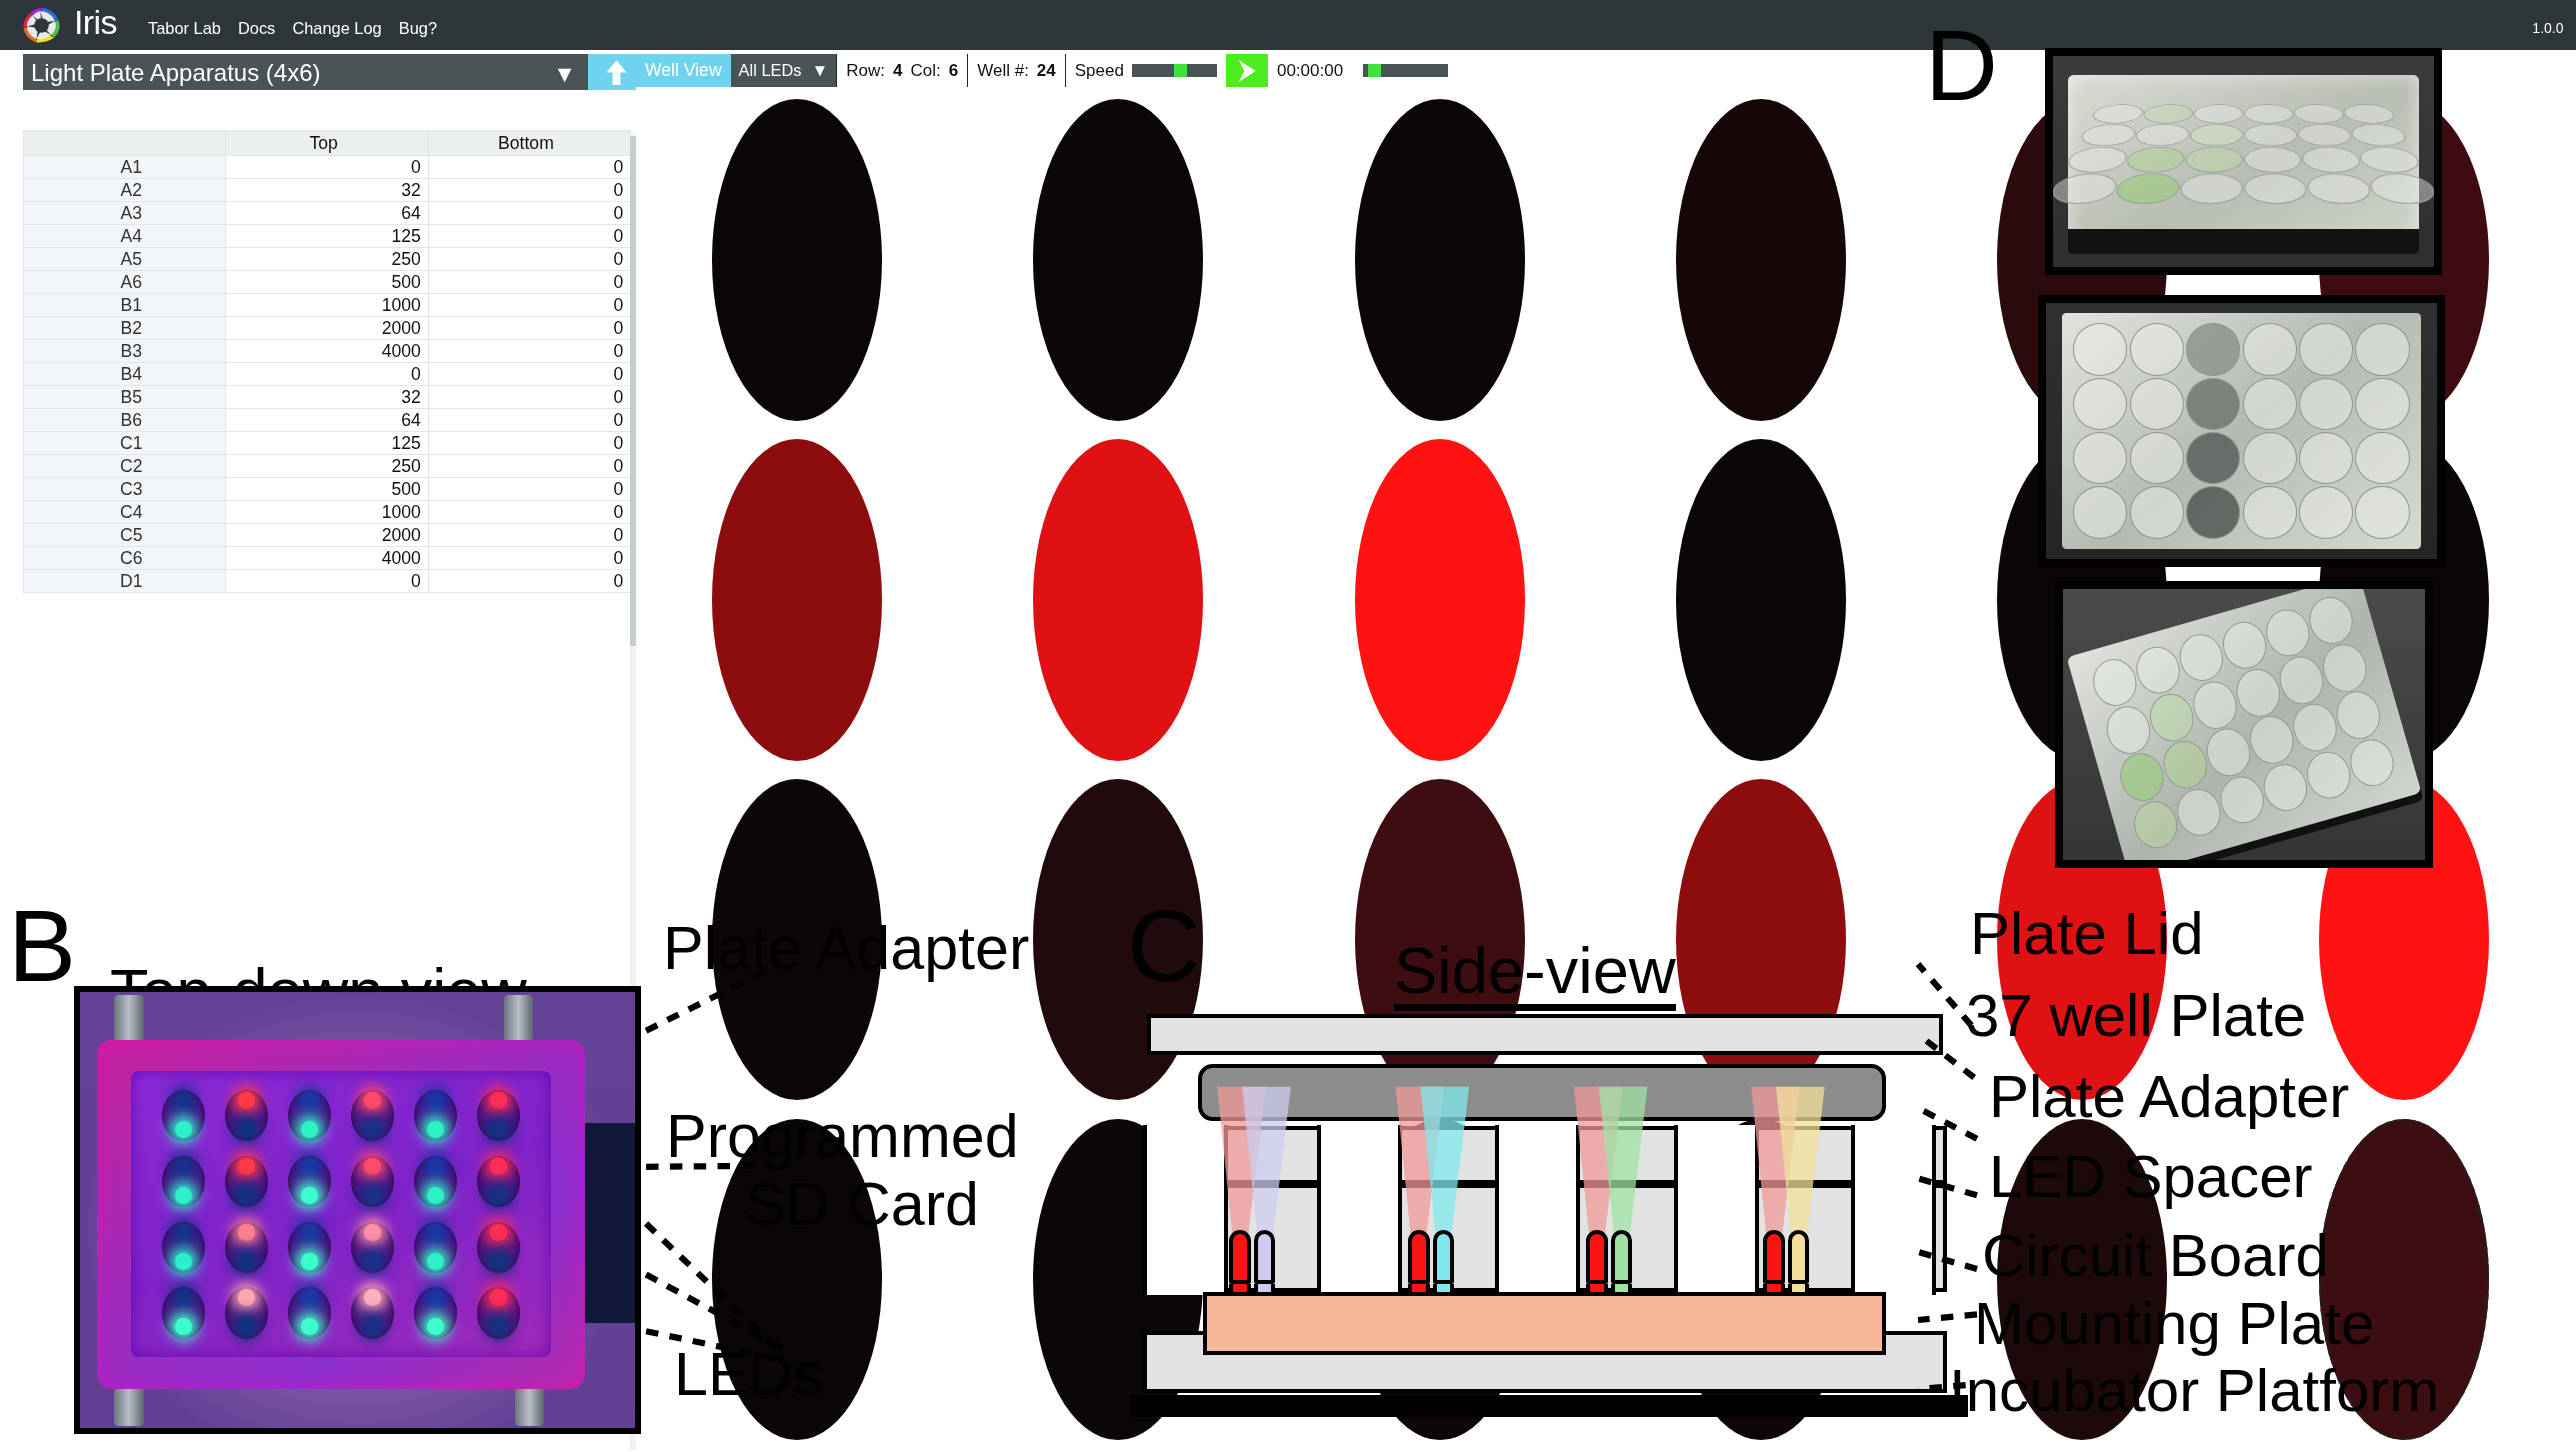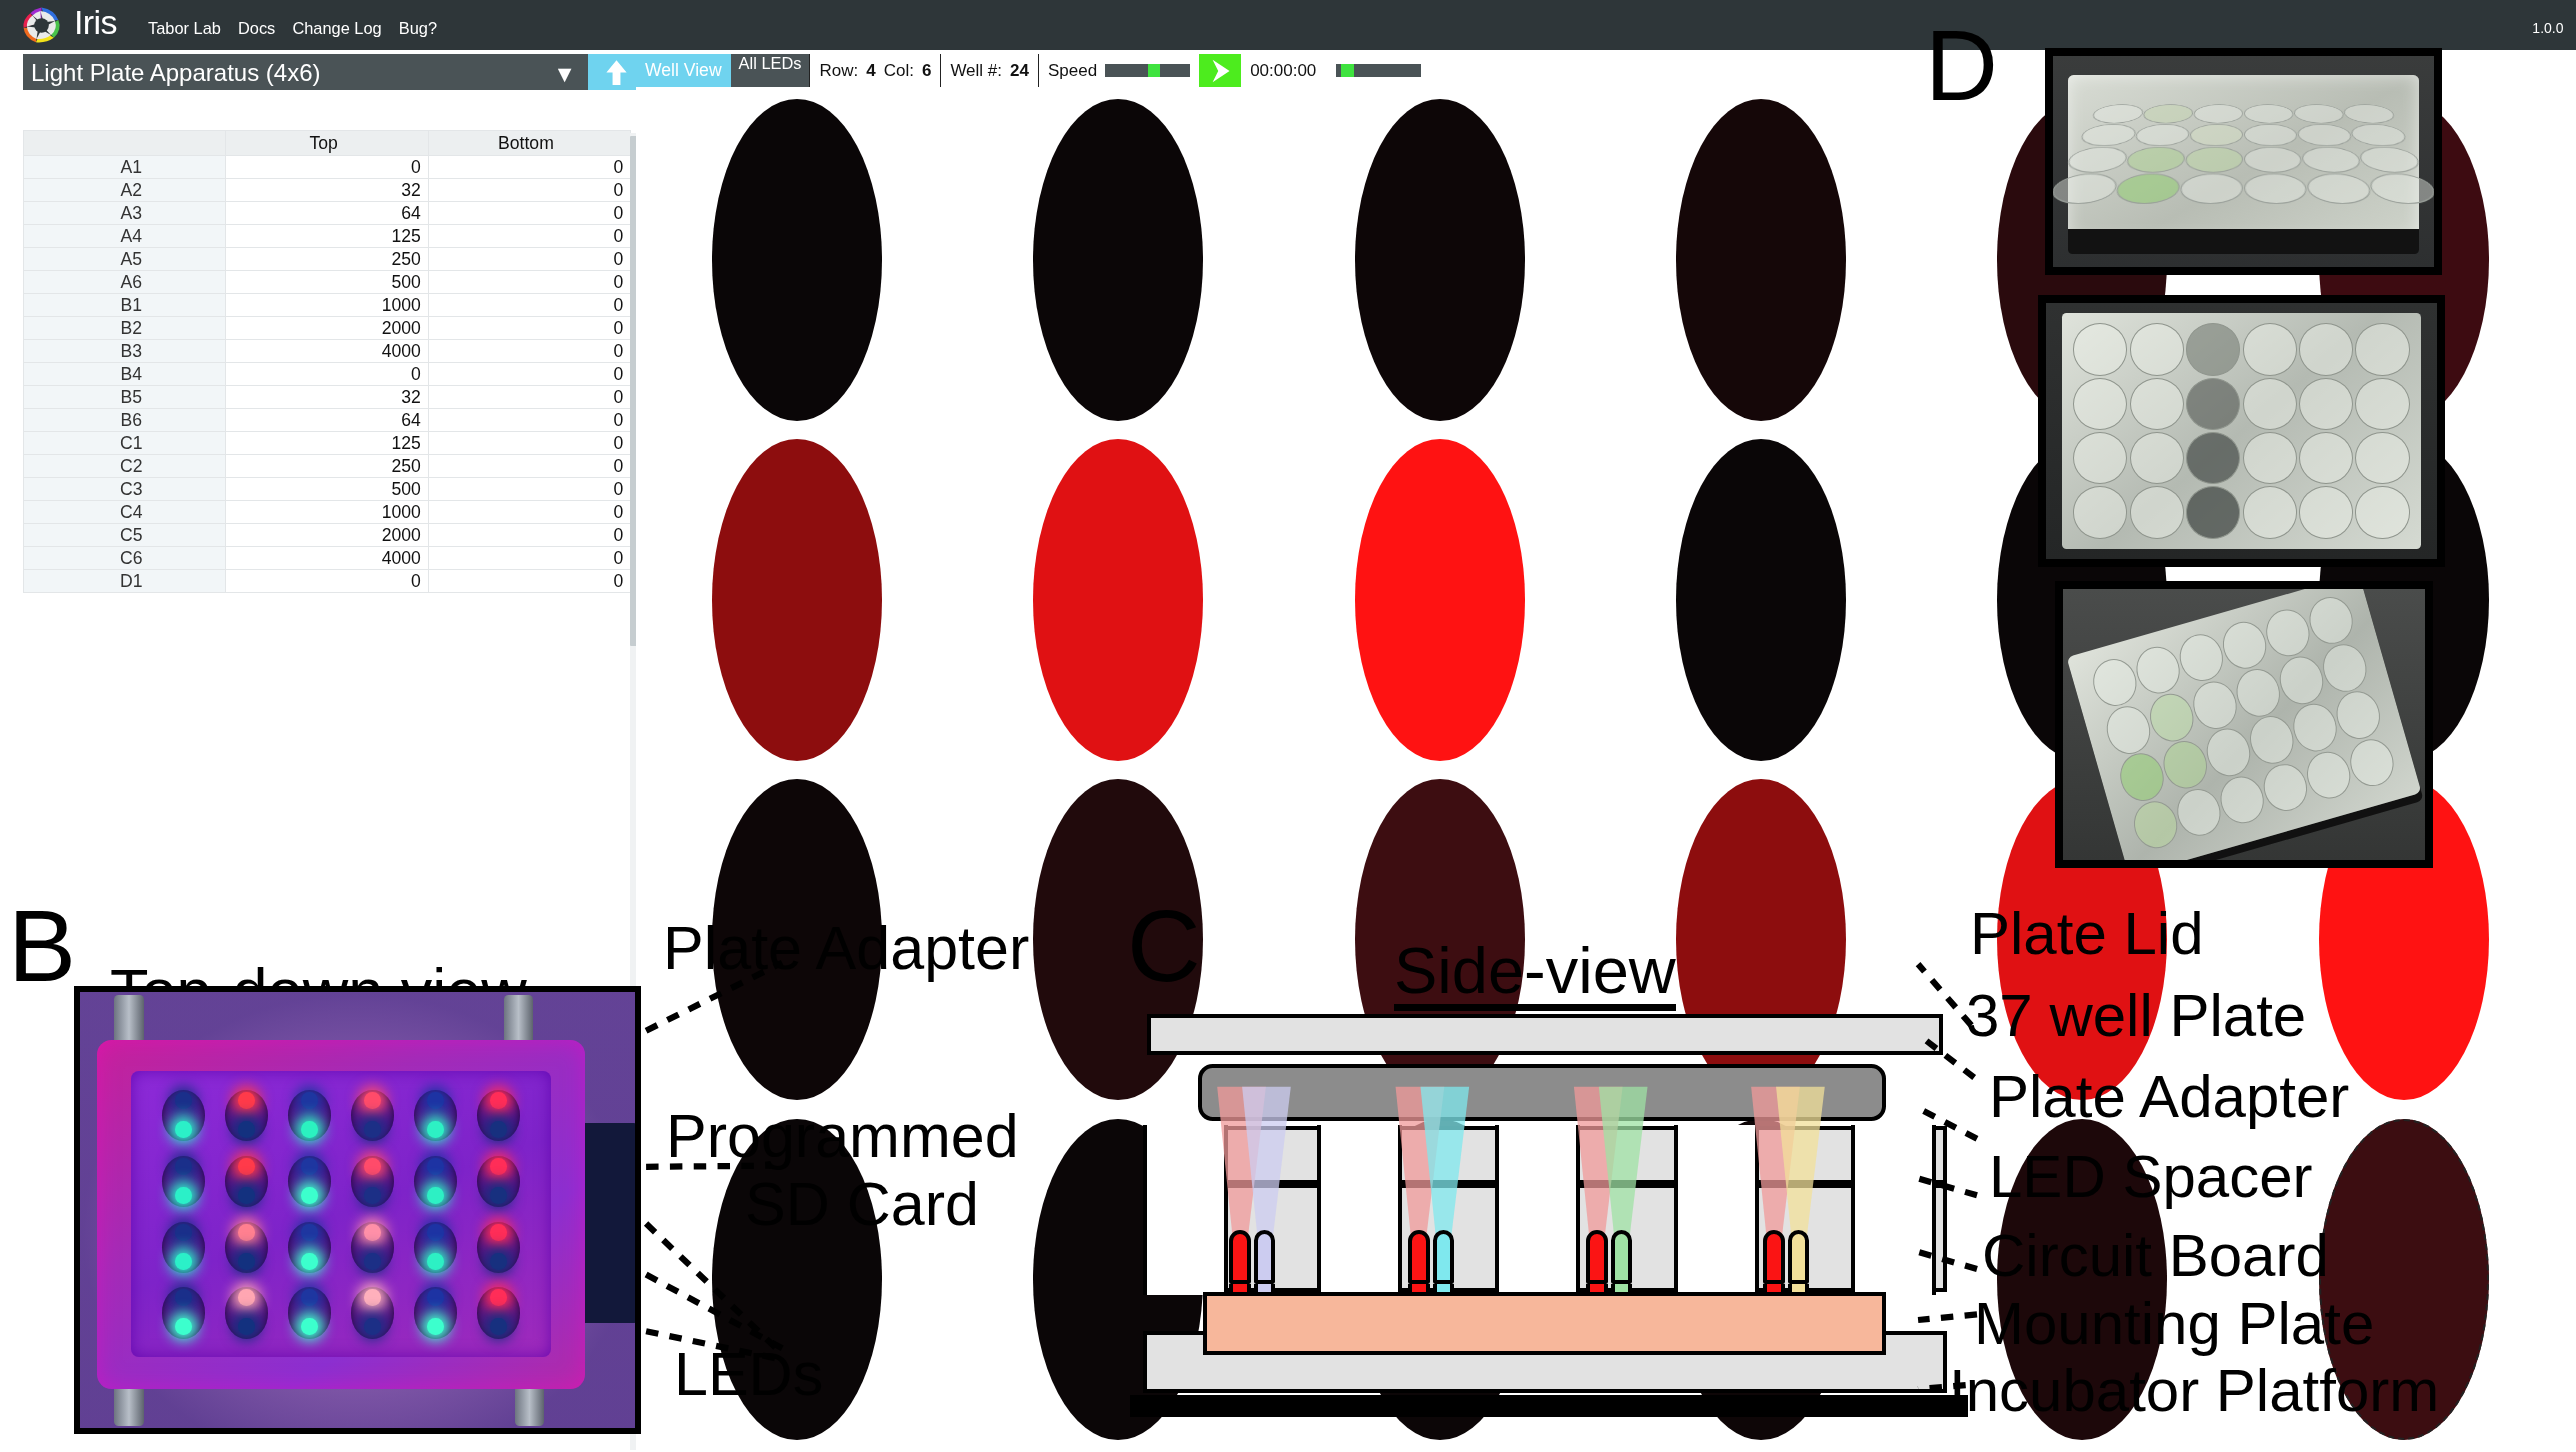--- a/index.html
+++ b/index.html
@@ -38,21 +38,21 @@
   table.wells td.idx{background:#f2f6f8;text-align:center;padding-left:20px;width:44px;color:#333;}
   table.wells td.num{text-align:right;color:#111;}
   .scrollbar{position:absolute;right:3.4px;top:79px;width:11.3px;bottom:3.4px;background:#f0f2f3;}
   .scrollthumb{position:absolute;left:0;top:3.4px;width:11.3px;height:510px;background:#c6cdd0;border-radius:1.1px;}
   .scrollarrow{position:absolute;right:4.5px;top:83px;color:#aab2b5;font-size:10.2px;}
 
   
   .rightcol{position:absolute;left:636px;top:54px;right:5.7px;bottom:0;background:#fff;}
   .wvbar{position:absolute;left:0;top:0;width:100%;height:33px;display:flex;align-items:stretch;font-size:17px;}
   .wv-title{background:#6fd3ef;color:#fff;display:flex;align-items:center;padding:0 9px;font-size:17.6px;}
-  .wv-sel{background:#4a5356;color:#fff;display:flex;align-items:center;gap:20px;padding:0 8px;font-size:16.4px;flex-direction:column;}
+  .wv-sel{background:#4a5356;color:#fff;display:flex;align-items:center;gap:10px;padding:0 8px;font-size:16.4px;}
   .wv-sel .cv{font-size:17px;font-weight:bold;}
   .wv-seg{display:flex;align-items:center;padding:0 9px;border-left:1.7px solid #222;color:#111;gap:8px;white-space:nowrap;}
   .wv-seg b{font-weight:bold;}
   .slider{width:85px;height:13.6px;background:#4a5356;position:relative;}
   .slider i{position:absolute;top:0;width:12.5px;height:13.6px;background:#3fe33f;}
   .playbtn{width:42px;background:#4dec1e;display:flex;align-items:center;justify-content:center;}
   .playbtn svg{display:block;}
   .wv-time{display:flex;align-items:center;padding:0 5.7px 0 9px;color:#111;gap:20px;}
 
   .grid{position:absolute;left:0;top:36px;right:5.7px;bottom:3.4px;display:grid;grid-template-columns:repeat(6,1fr);grid-template-rows:repeat(4,1fr);}

